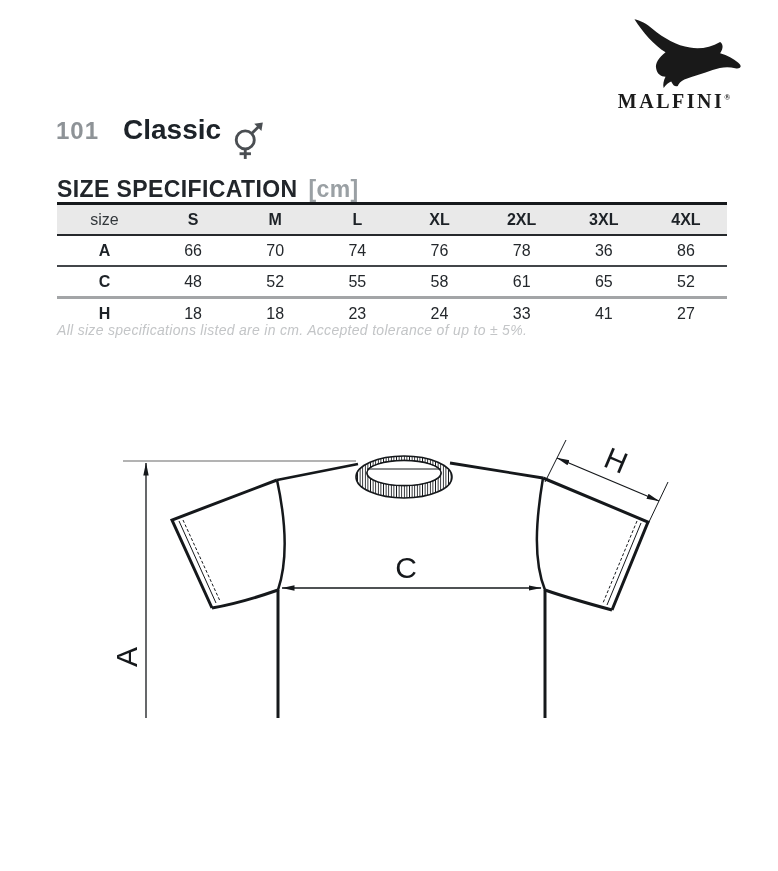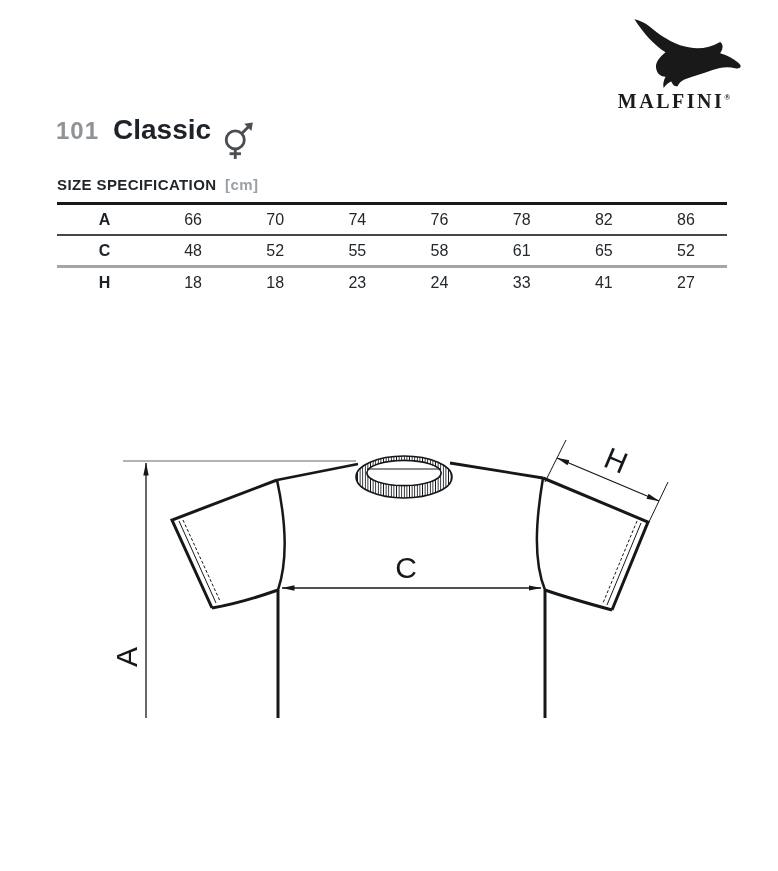--- a/index.html
+++ b/index.html
@@ -12,25 +12,25 @@
   .brand { position:absolute; left:598px; top:8px; width:152px; text-align:center; }
   .brand-name {
     font-family:"Liberation Serif", serif; font-weight:bold; font-size:20px;
     letter-spacing:2.5px; color:#1b1b1b; margin-top:-2px; white-space:nowrap;
   }
   .brand-name sup { font-size:8px; letter-spacing:0; vertical-align:8px; }
 
   
   .product { position:absolute; left:56px; top:114px; display:flex; align-items:baseline; }
   .product-code { font-size:24px; font-weight:800; color:#8e9397; letter-spacing:1px; }
-  .product-name { font-size:28px; font-weight:700; color:#1d2329; margin-left:14px; }
+  .product-name { font-size:28px; font-weight:700; color:#1d2329; margin-left:24px; }
   .gender { align-self:flex-start; margin-left:10px; margin-top:2px; }
 
   
-  .section-heading { position:absolute; left:57px; top:176px; font-size:15px; font-weight:700; letter-spacing:0.4px; }
+  .section-heading { position:absolute; left:57px; top:176px; font-size:23px; font-weight:700; letter-spacing:0.4px; }
   .section-heading .title { color:#22262b; }
   .section-heading .unit  { color:#9aa0a4; margin-left:4px; }
 
   
   .size-table {
     position:absolute; left:57px; top:202px; width:670px;
     border-top:3px solid #16191c; font-size:16px; color:#24282c;
   }
   .t-row { display:grid; grid-template-columns:95px repeat(7,1fr); align-items:center; height:29px; }
   .t-row > div { text-align:center; }
@@ -94,28 +94,38 @@
       </svg>
     </span>
   </div>
 
   <div class="section-heading">
     <span class="title">SIZE SPECIFICATION</span>
     <span class="unit">[cm]</span>
   </div>
 
   <div class="size-table">
+    <div class="t-row t-head">
+      <div class="c-size">size</div>
+      <div>S</div>
+      <div>M</div>
+      <div>L</div>
+      <div>XL</div>
+      <div>2XL</div>
+      <div>3XL</div>
+      <div>4XL</div>
+    </div>
     <div class="t-row r-a">
       <div class="row-label">A</div>
       <div class="cell">66</div>
       <div class="cell">70</div>
       <div class="cell">74</div>
       <div class="cell">76</div>
       <div class="cell">78</div>
-      <div class="cell">82</div>
+      <div class="cell">36</div>
       <div class="cell">86</div>
     </div>
     <div class="t-row r-c">
       <div class="row-label">C</div>
       <div class="cell">48</div>
       <div class="cell">52</div>
       <div class="cell">55</div>
       <div class="cell">58</div>
       <div class="cell">61</div>
       <div class="cell">65</div>
@@ -126,20 +136,21 @@
       <div class="cell">18</div>
       <div class="cell">18</div>
       <div class="cell">23</div>
       <div class="cell">24</div>
       <div class="cell">33</div>
       <div class="cell">41</div>
       <div class="cell">27</div>
     </div>
   </div>
 
+  <div class="note">All size specifications listed are in cm. Accepted tolerance of up to ± 5%.</div>
 
   <svg class="diagram" width="778" height="451" viewBox="0 0 778 451">
     <defs>
       <marker id="arr" viewBox="0 0 13 8" refX="12.5" refY="4" markerWidth="13" markerHeight="8" markerUnits="userSpaceOnUse" orient="auto-start-reverse">
         <path d="M0,1.3 L13,4 L0,6.7 Z" fill="#15181b"></path>
       </marker>
       <pattern id="rib" width="2.6" height="8" patternUnits="userSpaceOnUse">
         <line x1="1.3" y1="0" x2="1.3" y2="8" stroke="#15181b" stroke-width="0.9"></line>
       </pattern>
     </defs>

